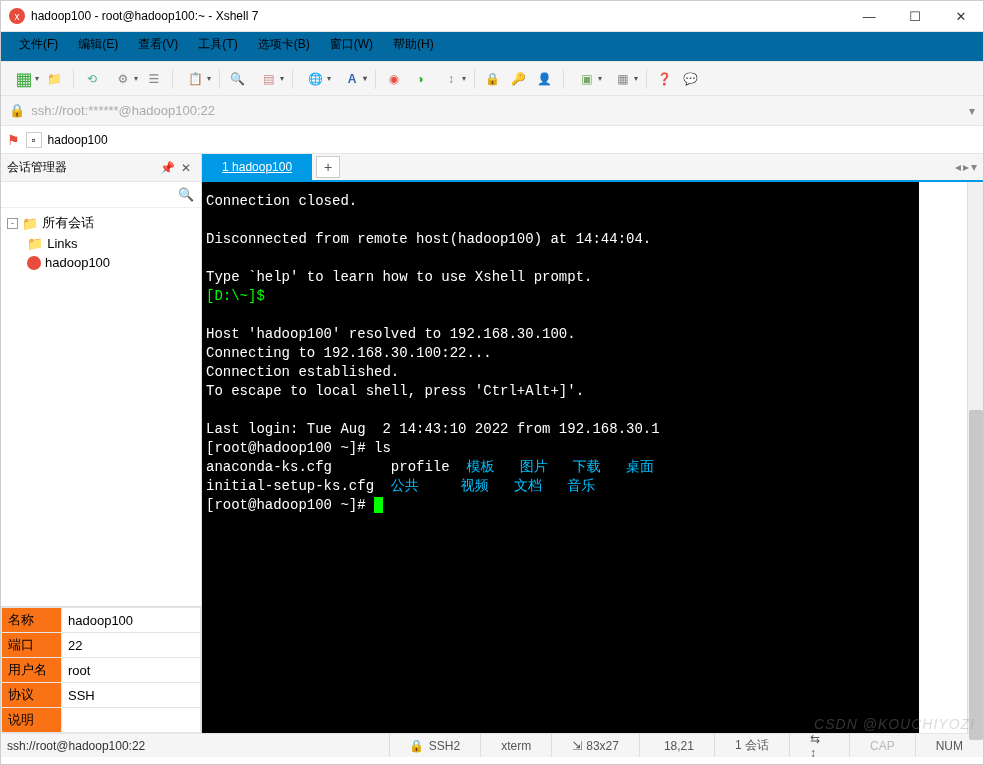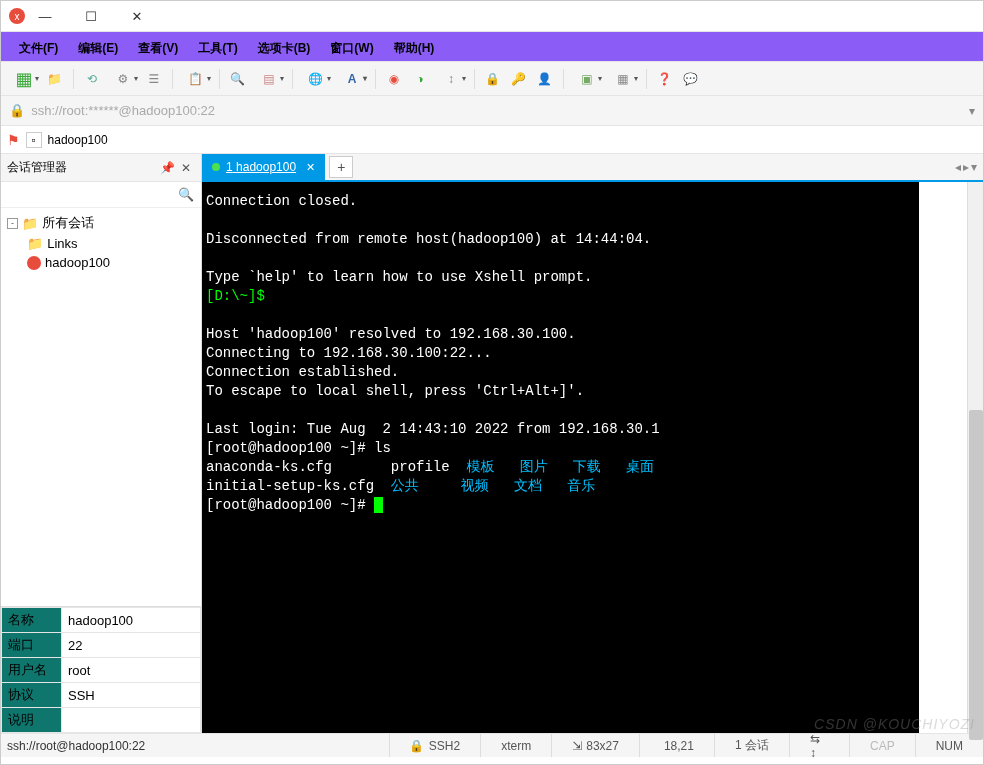--- a/index.html
+++ b/index.html
@@ -2,77 +2,78 @@
 <html><head>
 <meta charset="utf-8">
 <style>
 * { box-sizing: border-box; margin:0; padding:0; }
 body { font-family: "Microsoft YaHei", Tahoma, sans-serif; font-size:12px; background:#fff; width:984px; height:765px; overflow:hidden; border:1px solid #ccc; position:relative;}
 .titlebar { height:31px; display:flex; align-items:center; padding:0 8px; background:#fff; border-bottom:1px solid #e5e5e5;}
 .titlebar .ticon { width:16px; height:16px; margin-right:6px; display:inline-flex; align-items:center; justify-content:center; background:#e74c3c; border-radius:50%; color:#fff; font-size:10px;}
 .titlebar .title { flex:1; font-size:12px; }
 .winbtns { display:flex; gap:18px; }
 .winbtn { width:28px; height:20px; display:flex; align-items:center; justify-content:center; color:#333; font-size:13px; }
-.menubar { height:30px; background:#8b5cf6; display:flex; align-items:flex-end; padding:0 10px; gap:4px; border-bottom:1px solid #e5e5e5;font-weight:bold;}
+.menubar { height:30px; background:#0369a1; display:flex; align-items:flex-start; padding:0 10px; gap:4px; border-bottom:1px solid #e5e5e5;}
 .menubar .mitem { padding:4px 8px; }
 .toolbar { height:34px; background:#f5f5f5; display:flex; align-items:center; padding:0 6px; gap:2px; border-bottom:1px solid #e5e5e5;}
 .tbtn { width:24px; height:24px; display:inline-flex; align-items:center; justify-content:center; border-radius:3px; position:relative;}
 .tbtn.drpd { width:34px; }
 .tbtn.drpd::after { content:"▾"; font-size:8px; color:#555; position:absolute; right:2px;}
 .divider { width:1px; height:20px; background:#ddd; margin:0 4px; }
 .addrbar { height:30px; background:#f5f5f5; display:flex; align-items:center; padding:0 8px; border-bottom:1px solid #e5e5e5; color:#aaa; gap:6px;}
 .addrbar .lock { color:#d0a020; font-size:13px;}
 .addrbar input { flex:1; border:none; background:transparent; color:#aaa; font-size:13px; outline:none;}
 .addrbar .dd { color:#888; }
 .breadcrumb { height:28px; display:flex; align-items:center; padding:0 6px; gap:6px; border-bottom:1px solid #e5e5e5; background:#fff;}
 .breadcrumb .flag { color:#e74c3c; font-size:14px;}
 .breadcrumb .sicon { width:16px; height:16px; border:1px solid #ccc; display:inline-flex; align-items:center; justify-content:center; }
 .mainrow { display:flex; height:579px;}
 .sidebar { width:201px; border-right:1px solid #ddd; display:flex; flex-direction:column;}
 .side-head { height:28px; background:#f5f5f5; border-bottom:1px solid #e5e5e5; display:flex; align-items:center; padding:0 6px; font-size:12px;}
 .side-head .sp { flex:1; }
 .pin, .closex { width:18px; text-align:center; color:#555;}
 .tabstrip { height:28px; background:#f5f5f5; display:flex; align-items:center; border-bottom:2px solid #0099e5; position:relative;}
-.tab { height:26px; background:#0099e5; color:#fff; display:flex; align-items:center; padding:0 10px; font-size:12px; gap:6px;}
+.tab { height:26px; background:#0099e5; color:#fff; display:flex; align-items:center; padding:0 20px; font-size:12px; gap:6px;flex-direction:column;}
 .tab .dot { width:8px; height:8px; background:#4de04d; border-radius:50%; }
 .tab .tlabel { text-decoration:underline; }
 .tab .tclose { font-size:11px; margin-left:4px; }
 .addtab { width:24px; height:22px; border:1px solid #ccc; background:#fff; margin-left:4px; display:flex; align-items:center; justify-content:center; font-size:14px; color:#555;}
 .tabnav { position:absolute; right:6px; color:#888; display:flex; gap:2px; align-items:center;}
 .search { height:26px; border-bottom:1px solid #eee; display:flex; align-items:center; justify-content:flex-end; padding:0 6px;}
 .search .mag { color:#ccc; font-size:13px;}
 .tree { flex:1; padding:4px 6px; overflow:auto;}
 .treenode { display:flex; align-items:center; gap:4px; padding:2px 0; font-size:13px;}
 .indent1 { margin-left:20px; }
 .expander { width:11px; height:11px; border:1px solid #999; font-size:9px; line-height:9px; text-align:center; color:#555;}
 .folder { color:#e6b800; font-size:13px;}
 .xshellicon { width:14px; height:14px; background:#e74c3c; border-radius:50%; display:inline-block;}
 .props { border-top:1px solid #ddd; }
 .props table { width:100%; border-collapse:collapse; }
 .props td { border:1px solid #e5e5e5; padding:3px 6px; font-size:13px; }
-.props td:first-child { width:60px; background:#0f766e; }
+.props td:first-child { width:60px; background:#f97316; }
 .terminal { flex:1; background:#000; position:relative; overflow:auto; }
 .terminal pre { font-family:"Consolas","Courier New",monospace; font-size:14px; line-height:19px; color:#fff; padding:10px 4px; white-space:pre;}
 .c-green { color:#00ff00; }
 .c-cyan { color:#00c0ff; }
 .c-white { color:#ffffff; }
 .cursor { display:inline-block; width:9px; height:16px; background:#00ff00; vertical-align:middle;}
 .scroll { width:16px; background:#f0f0f0; border-left:1px solid #ddd; position:relative;}
 .scroll .thumb { position:absolute; top:228px; width:14px; left:1px; height:330px; background:#c8c8c8; border-radius:2px;}
 .status { height:24px; background:#f5f5f5; border-top:1px solid #e5e5e5; display:flex; align-items:center; font-size:12px; color:#555;}
 .status .cell { padding:0 20px; border-right:1px solid #ddd; height:100%; display:flex; align-items:center; gap:4px;}
 .status .cell.first { flex:1; border-right:1px solid #ddd; justify-content:flex-start; padding-left:6px; color:#333;}
 .status .lock2 { color:#d0a020;}
 .watermark { position:absolute; right:8px; bottom:32px; color:rgba(150,150,150,.35); font-size:14px; letter-spacing:1px; font-style:italic;}
 </style>
 </head>
 <body>
 
 <div class="titlebar">
   <span class="ticon">x</span>
+  <span class="title">hadoop100 - root@hadoop100:~ - Xshell 7</span>
   <div class="winbtns">
     <div class="winbtn">—</div>
     <div class="winbtn">☐</div>
     <div class="winbtn">✕</div>
   </div>
 </div>
 
 <div class="menubar">
   <span class="mitem">文件(F)</span>
   <span class="mitem">编辑(E)</span>

